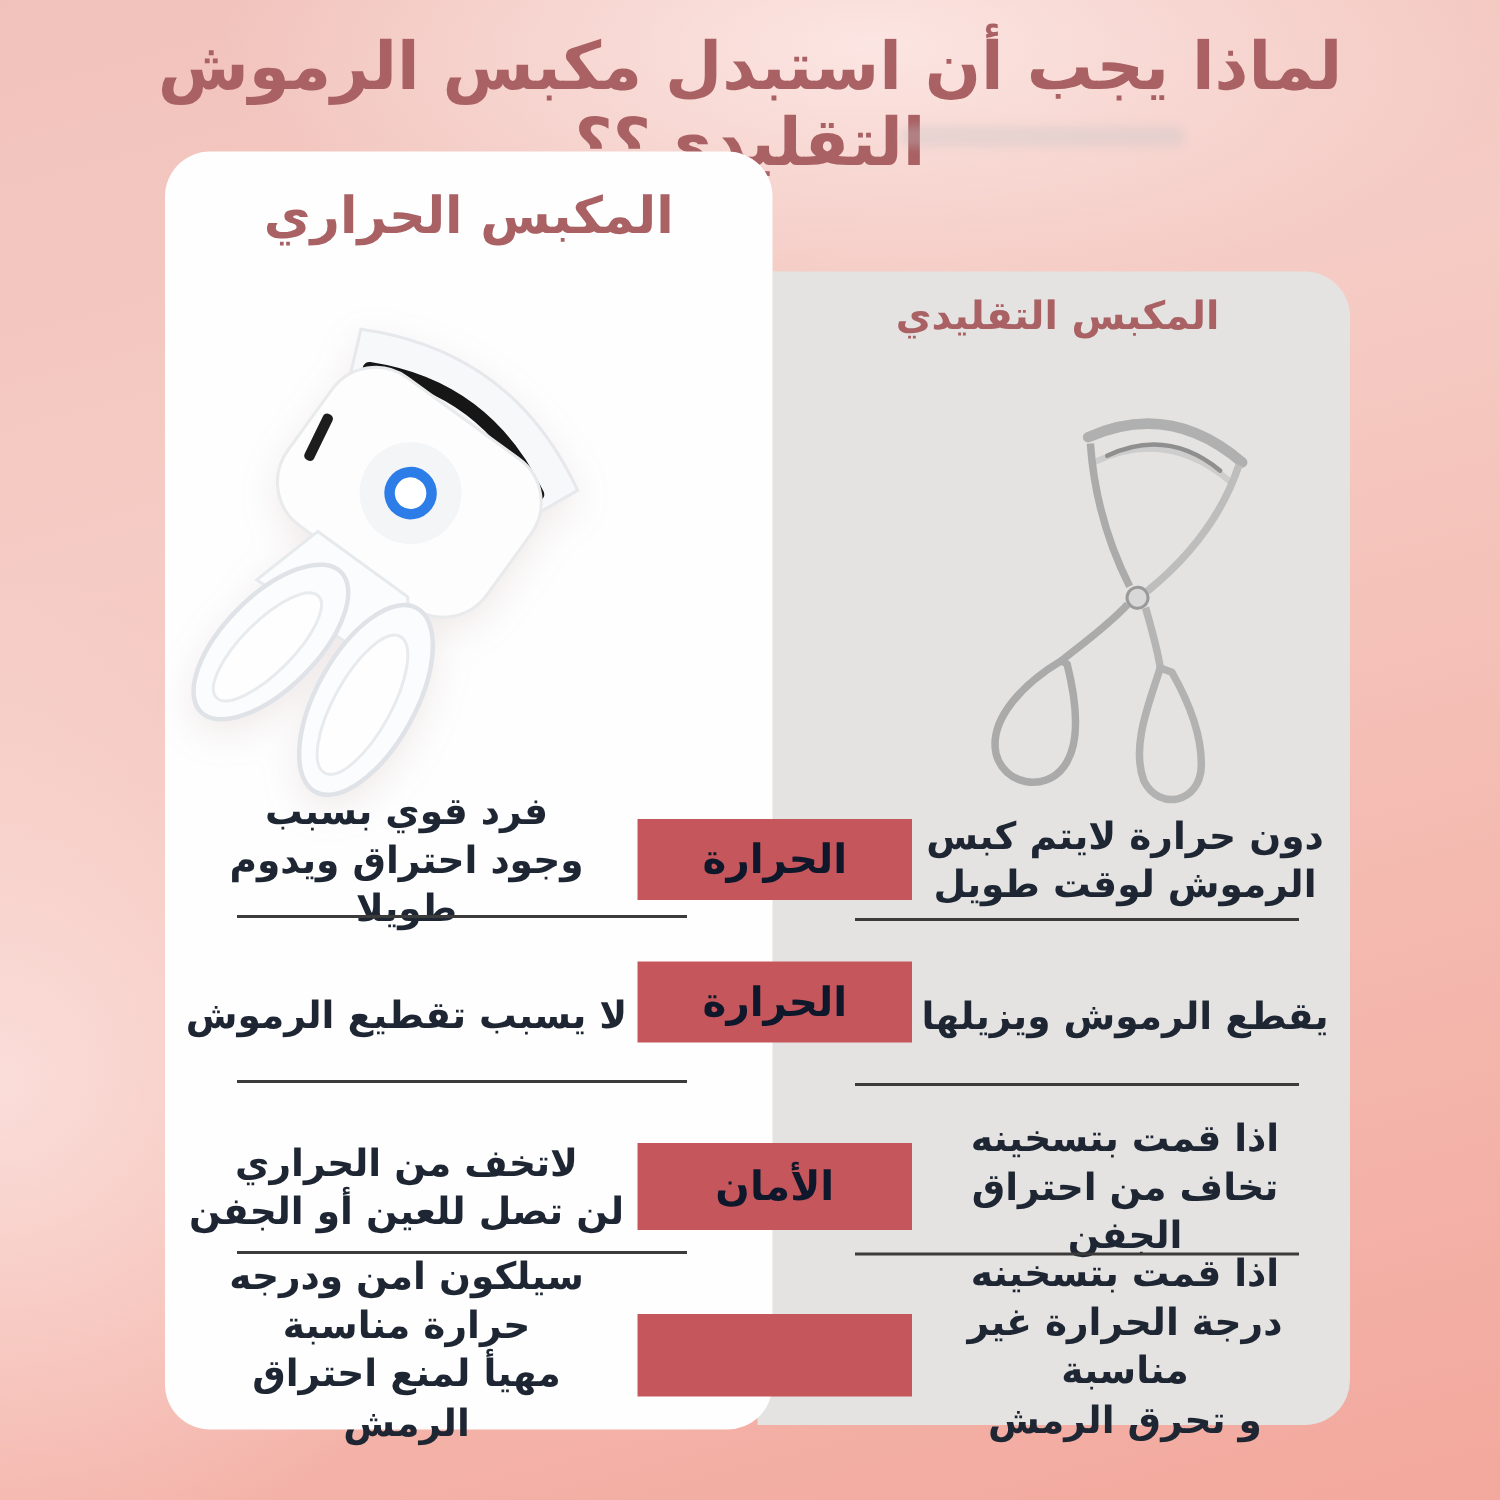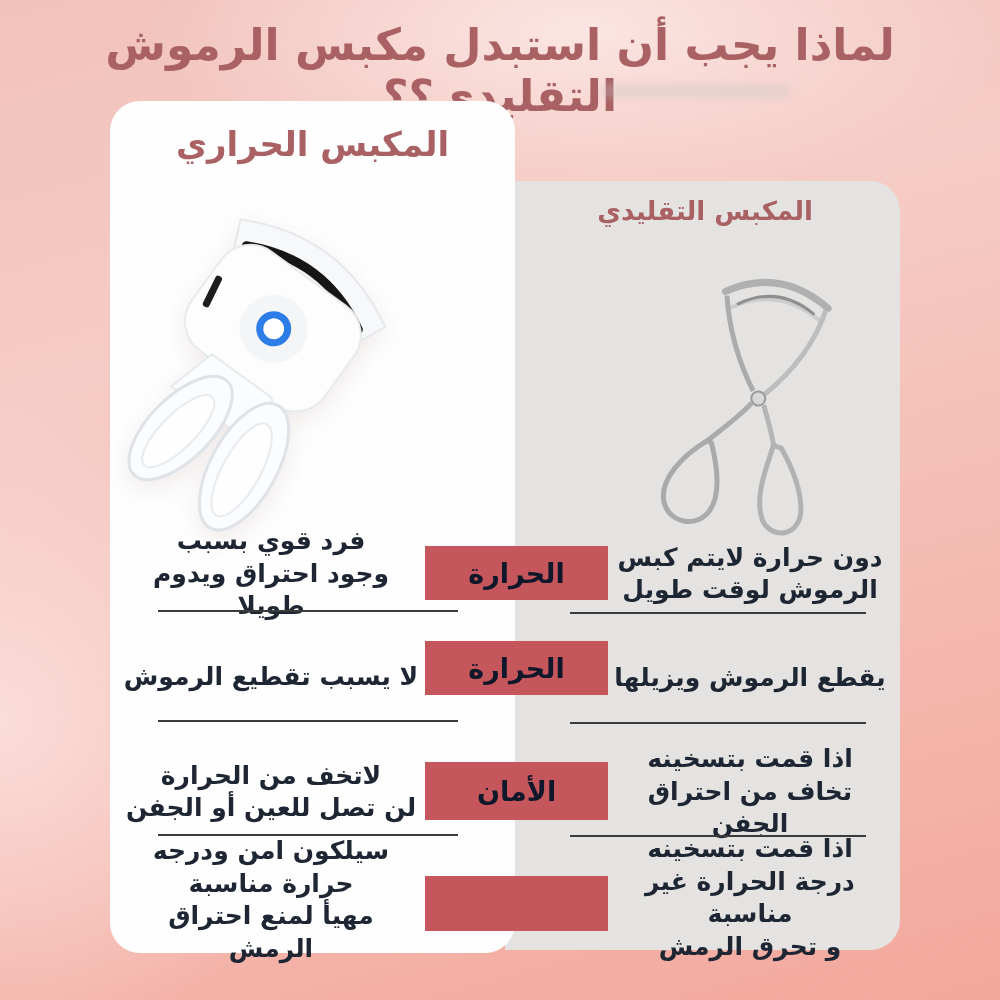--- a/index.html
+++ b/index.html
@@ -126,21 +126,21 @@
   <div class="label-box lb0">الحرارة</div>
   <div class="divider dv-l dl0"></div>
   <div class="divider dv-r dr0"></div>
 
   <div class="cell left-cell lr1">لا يسبب تقطيع الرموش</div>
   <div class="cell right-cell rr1">يقطع الرموش ويزيلها</div>
   <div class="label-box lb1">الحرارة</div>
   <div class="divider dv-l dl1"></div>
   <div class="divider dv-r dr1"></div>
 
-  <div class="cell left-cell lr2">لاتخف من الحرارة
+  <div class="cell left-cell lr2">لاتخف من الحراري
 لن تصل للعين أو الجفن</div>
   <div class="cell right-cell rr2">اذا قمت بتسخينه
 تخاف من احتراق الجفن</div>
   <div class="label-box lb2">الأمان</div>
   <div class="divider dv-l dl2"></div>
   <div class="divider dv-r dr2"></div>
 
   <div class="cell left-cell lr3">سيلكون امن ودرجه
 حرارة مناسبة
 مهيأ لمنع احتراق الرمش</div>

